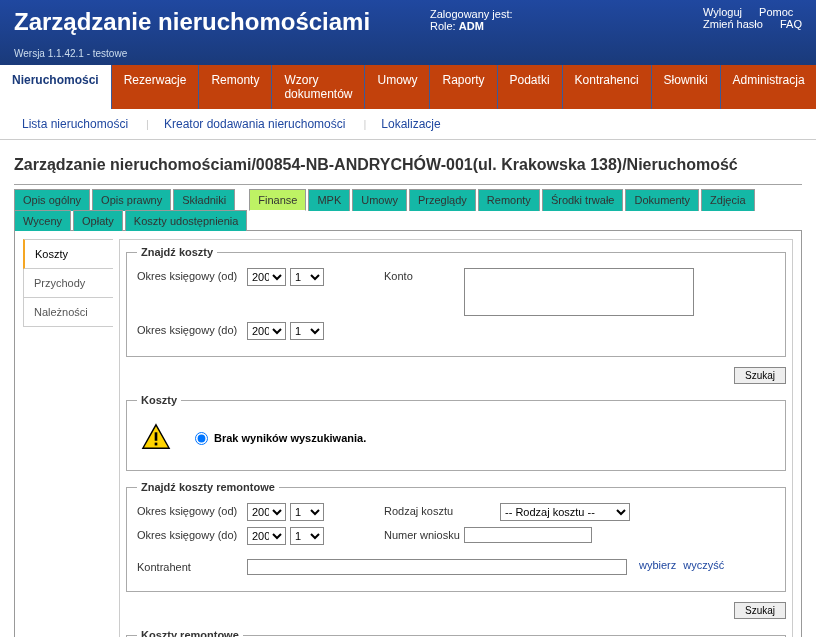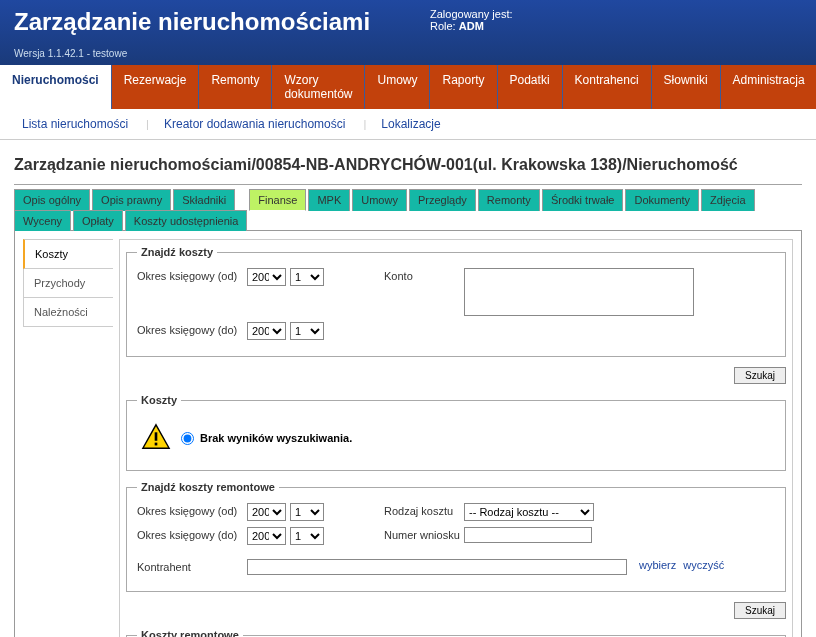--- a/index.html
+++ b/index.html
@@ -42,46 +42,56 @@
   
   .form-row { display: flex; align-items: flex-start; margin-bottom: 6px; }
   .form-label { width: 110px; font-size: 11px; color: #333; padding-top: 2px; }
   .form-controls { display: flex; gap: 4px; align-items: center; }
   .form-col2 { margin-left: 60px; display: flex; align-items: flex-start; }
   .form-col2 .form-label { width: 80px; }
   
   select { font-size: 11px; border: 1px solid #888; background: #fff; height: 18px; }
   select.year { width: 39px; }
   select.month { width: 34px; }
-  select.kind { width: 130px; }
+  select.kind { width: 130px; margin-left: 36px; }
   input[type=text] { font-size: 11px; border: 1px solid #888; height: 16px; padding: 1px 3px; }
   textarea { font-size: 11px; border: 1px solid #888; width: 230px; height: 48px; resize: none; }
   
   .btn-row { text-align: right; margin-bottom: 10px; }
   .btn { font-size: 10px; padding: 2px 10px; border: 1px solid #888; background: #eee; cursor: pointer; }
   
-  .warn-box { display: flex; gap: 10px; padding: 6px 4px; }
+  .warn-box { display: flex; gap: 24px; padding: 6px 4px; }
   .warn-icon svg { width: 30px; height: 30px; }
   .radio-msg { display: flex; align-items: center; gap: 6px; font-size: 11px; font-weight: bold; }
   .radio-msg input { margin: 0; }
   
   .kontrahent-input { width: 380px; }
   .link-actions { font-size: 11px; margin-left: 8px; }
   .link-actions a { color: #2048a0; text-decoration: none; margin-left: 4px; }
 </style>
 </head>
 <body>
 
 <div class="header">
   <div class="header-title">Zarządzanie nieruchomościami</div>
   <div class="header-version">Wersja 1.1.42.1 - testowe</div>
   <div class="header-middle">
     <span>Zalogowany jest:</span><br>
     <span>Role:</span>
     <span class="role-val">ADM</span>
+  </div>
+  <div class="header-right">
+    <div>
+      <a href="#">Wyloguj</a>
+      <a href="#">Pomoc</a>
+    </div>
+    <div>
+      <a href="#">Zmień hasło</a>
+      <a href="#">FAQ</a>
+    </div>
   </div>
 </div>
 
 <div class="main-nav">
   <div class="tab active">Nieruchomości</div>
   <div class="tab">Rezerwacje</div>
   <div class="tab">Remonty</div>
   <div class="tab">Wzory dokumentów</div>
   <div class="tab">Umowy</div>
   <div class="tab">Raporty</div>

